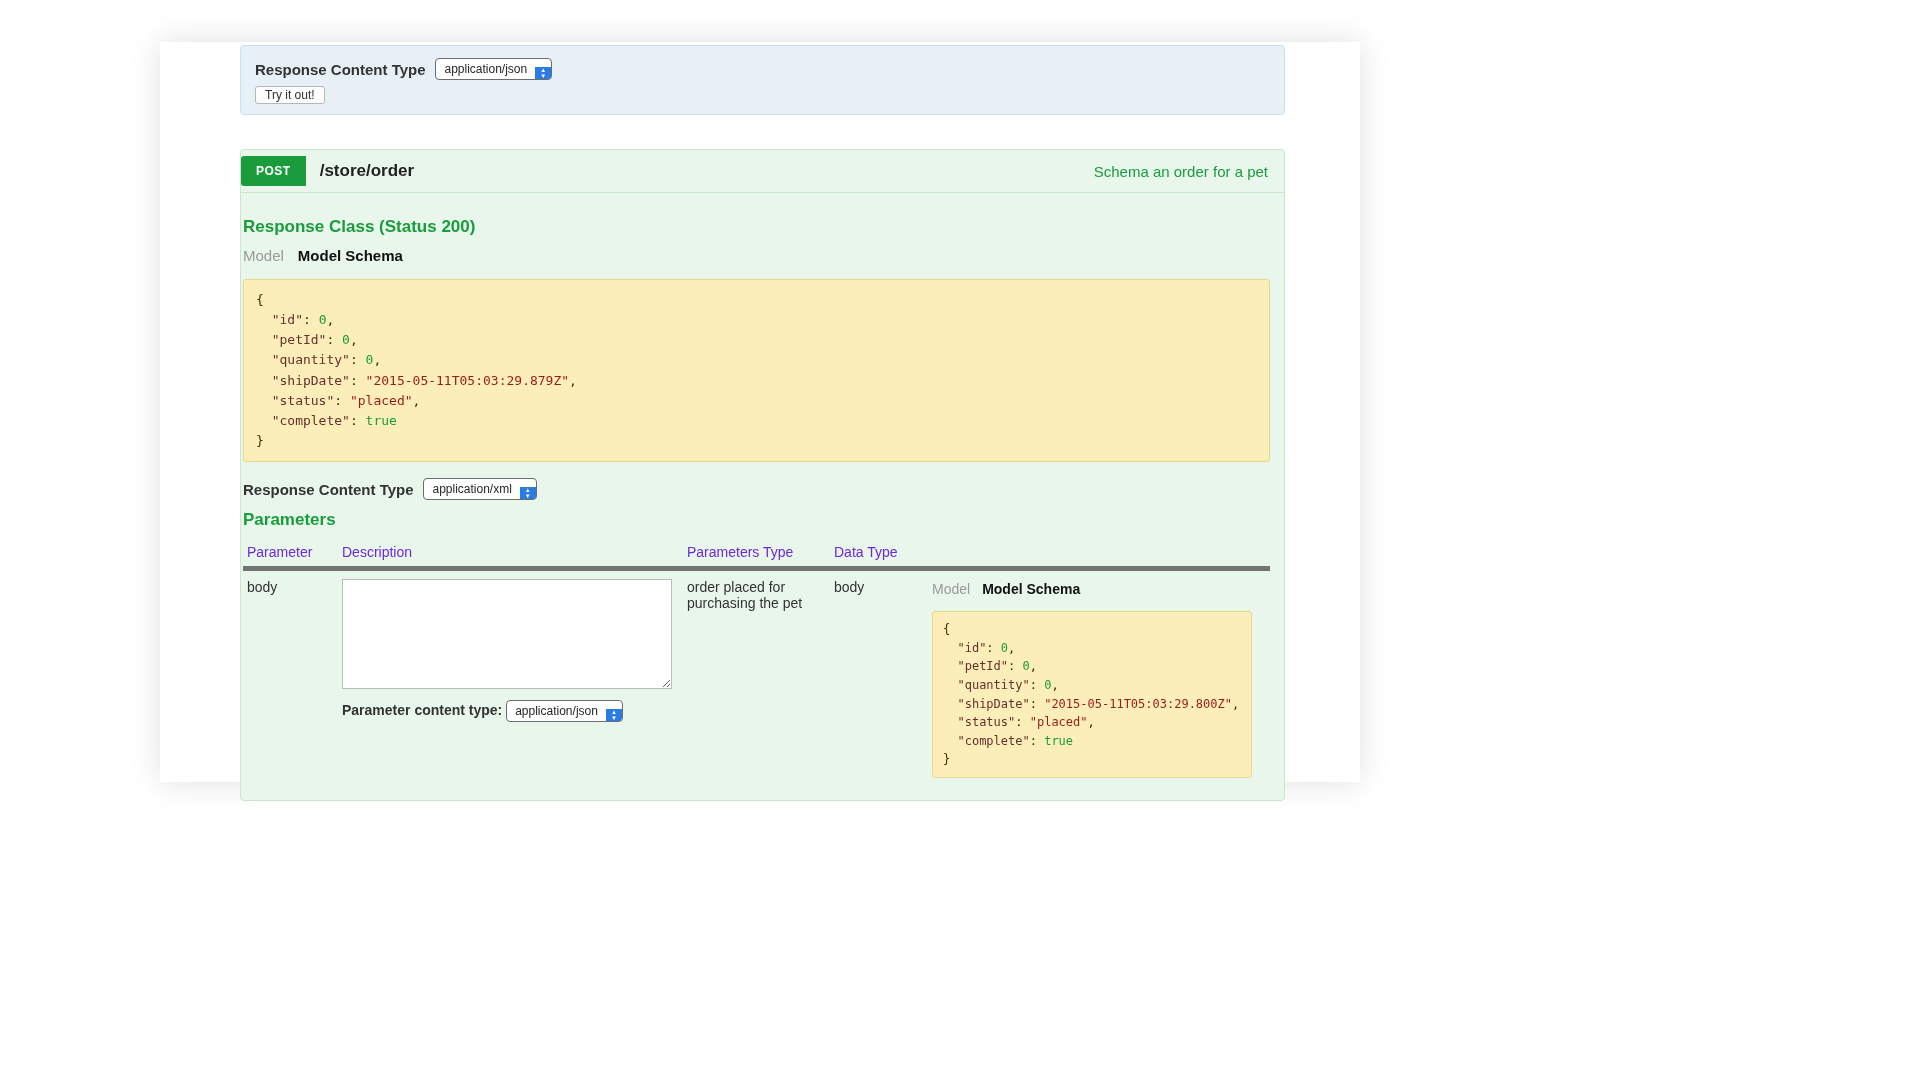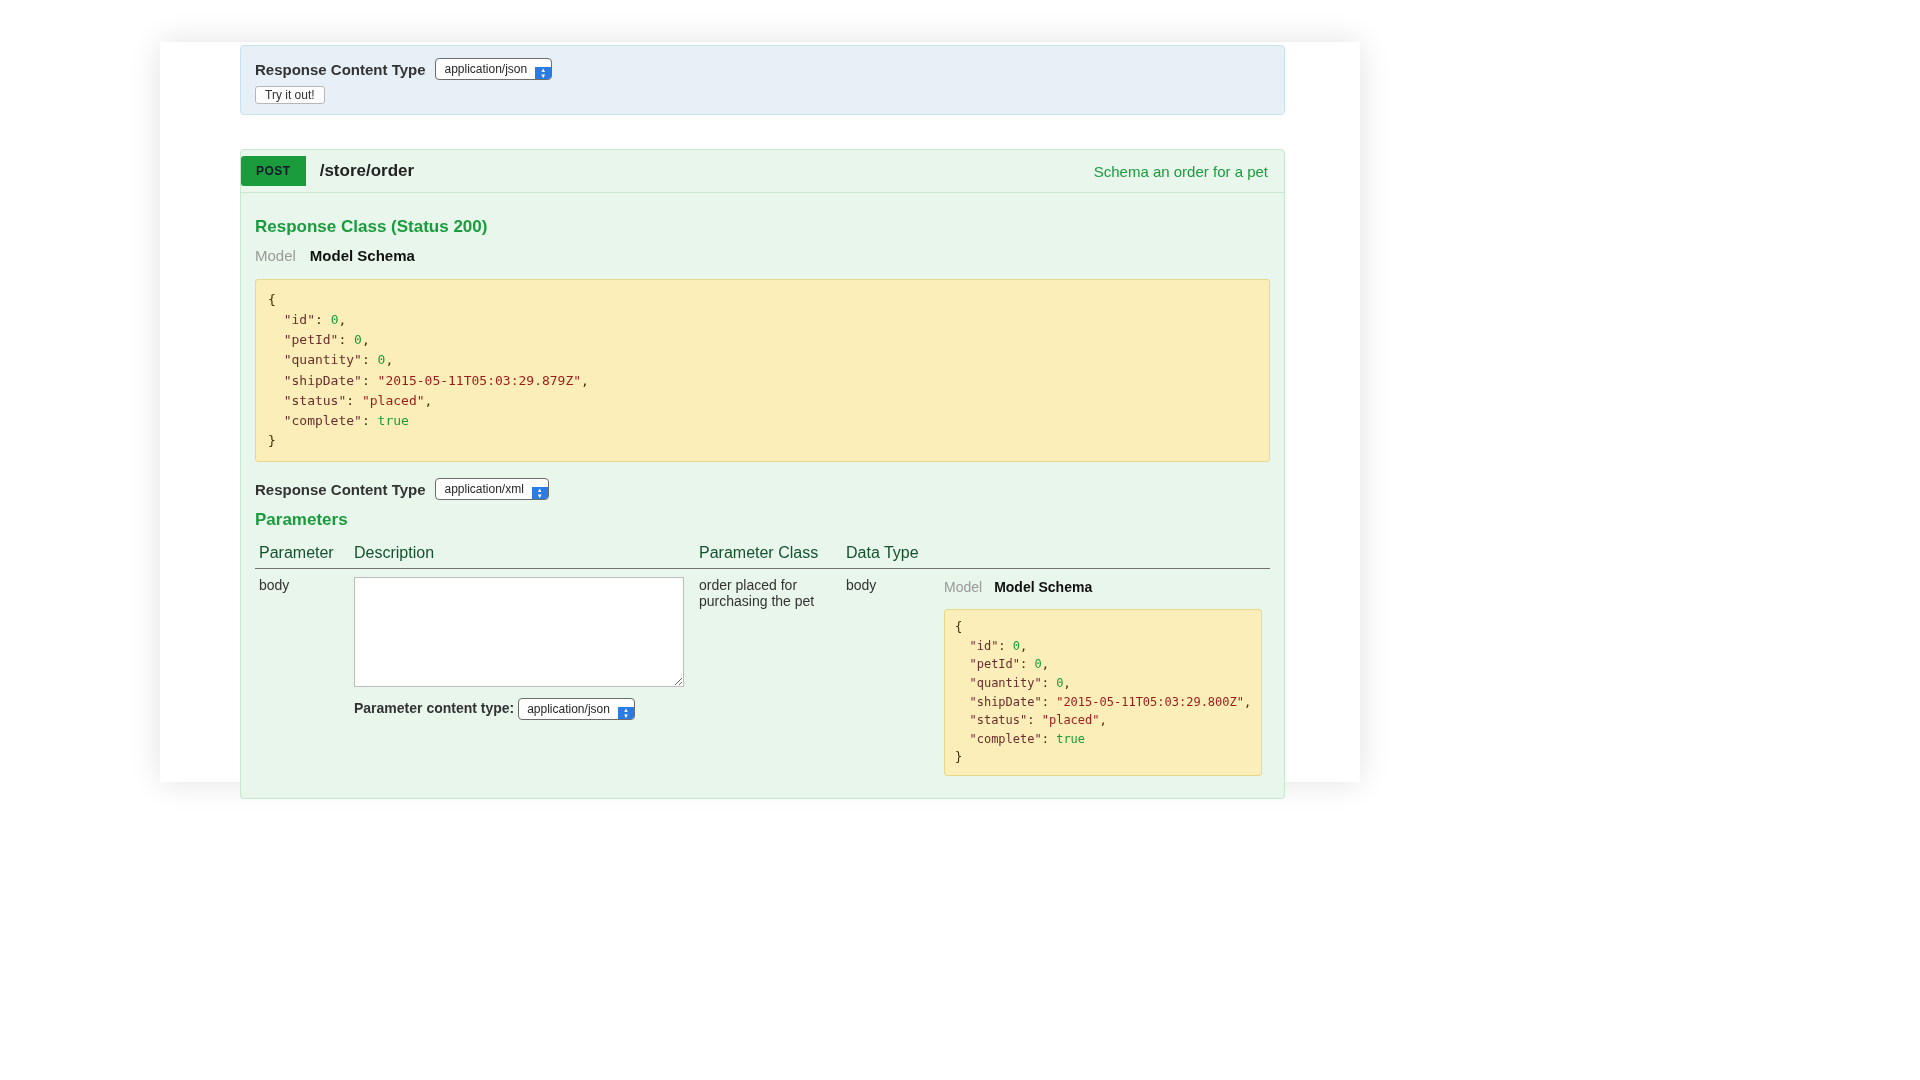--- a/index.html
+++ b/index.html
@@ -13,44 +13,44 @@
   .rct-label { font-weight: 700; font-size: 15px; color: #333; margin-right: 6px; display: inline-block; vertical-align: middle; }
   .select-wrap { display: inline-flex; align-items: flex-end; vertical-align: middle; height: 22px; border: 1px solid #6c6c6c; border-radius: 4px; overflow: hidden; background: #fff; }
   .select-wrap .val { padding: 0 8px; font-size: 12px; line-height: 20px; color: #272727; }
   .select-wrap .arrows { width: 16px; background: #2a7be4; color: #fff; display: flex; flex-direction: column; align-items: center; justify-content: center; font-size: 6px; line-height: 6px; }
   .select-wrap .arrows span { display: block; }
   .try-btn { display: inline-block; margin-top: 6px; border: 1px solid #b7b7b7; background: #fdfdfd; border-radius: 3px; padding: 1px 9px; font-size: 12px; color: #333; cursor: pointer; }
 
   
   .op { border: 1px solid #c7e8cd; background: #e8f6ec; border-radius: 4px; }
   .op-header { display: flex; align-items: center; border-bottom: 1px solid #c7e8cd; padding: 6px 10px 6px 0; }
-  .method-badge { background: #1a9c3d; color: #0f172a; font-weight: 700; font-size: 12px; padding: 8px 15px; margin-right: 14px; border-top-left-radius: 3px; border-bottom-left-radius: 3px; letter-spacing: 0.5px; }
+  .method-badge { background: #1a9c3d; color: #ffffff; font-weight: 700; font-size: 12px; padding: 8px 15px; margin-right: 14px; border-top-left-radius: 3px; border-bottom-left-radius: 3px; letter-spacing: 0.5px; }
   .op-path { font-size: 17px; font-weight: 600; color: #222; flex: 1; }
   .op-summary { font-size: 15px; color: #1a9c3d; padding-right: 6px; }
 
-  .op-body { padding: 14px 14px 10px 14px; }
+  .op-body { padding: 14px 14px 10px 2px; }
   .sec-title { color: #1a9c3d; font-weight: 700; font-size: 17px; margin: 10px 0 8px 0; }
 
   
   .tabs { display: flex; gap: 14px; margin-bottom: 6px; }
   .tab { font-size: 15px; padding: 2px 0; cursor: pointer; }
   .tab.inactive { color: #9a9a9a; }
   .tab.active { color: #111; font-weight: 600; }
 
   
   .schema-box { background: #fbeeb8; border: 1px solid #e8d98a; border-radius: 3px; padding: 10px 12px; font-family: Menlo, Consolas, monospace; font-size: 13px; line-height: 1.55; color: #3e2b00; white-space: pre; overflow: auto; }
   .k { color: #6b2e2e; }
   .n { color: #1a9c3d; }
   .s { color: #9c1a1a; }
   .b { color: #1a9c3d; }
 
   .rct-row-green { margin: 16px 0 4px 0; }
 
   
-  .param-head { display: grid; grid-template-columns: 95px 345px 147px 98px 1fr; color: #14532d; font-size: 16px; padding: 6px 4px; border-bottom: 1px solid #737373; }
+  .param-head { display: grid; grid-template-columns: 95px 345px 147px 98px 1fr; color: #6d28d9; font-size: 14px; padding: 6px 4px; border-bottom: 5px solid #737373; }
   .param-head .hdr { padding-right: 6px; }
   .param-row { display: grid; grid-template-columns: 95px 345px 147px 98px 1fr; padding: 8px 4px 0 4px; font-size: 14px; align-items: start; }
   .cell { padding-right: 10px; }
   .body-textarea { width: 330px; height: 110px; border: 1px solid #bcbcbc; background: #fff; resize: both; font-family: Menlo, Consolas, monospace; font-size: 12px; padding: 4px; }
   .pct-row { margin-top: 8px; font-size: 14px; font-weight: 700; color: #333; }
   .dt-tabs { display: flex; gap: 12px; margin-bottom: 6px; }
   .dt-schema { background: #fbeeb8; border: 1px solid #e8d98a; border-radius: 3px; padding: 8px 10px; font-family: Menlo, Consolas, monospace; font-size: 12px; line-height: 1.55; color: #3e2b00; white-space: pre; overflow: hidden; max-width: 320px; }
 </style>
 </head>
 <body>
@@ -108,21 +108,21 @@
                 <span>▼</span>
               </span>
           </span>
         </div>
 
         <div class="sec-title">Parameters</div>
 
         <div class="param-head">
           <div class="hdr">Parameter</div>
           <div class="hdr">Description</div>
-          <div class="hdr">Parameter Class</div>
+          <div class="hdr">Parameters Type</div>
           <div class="hdr">Data Type</div>
         </div>
 
         <div class="param-row">
           <div class="cell">body</div>
           <div class="cell">
             <textarea class="body-textarea" value="" style=""></textarea>
             <div class="pct-row">
               <span>Parameter content type:</span>
               <span class="select-wrap" style="font-weight:400;">

